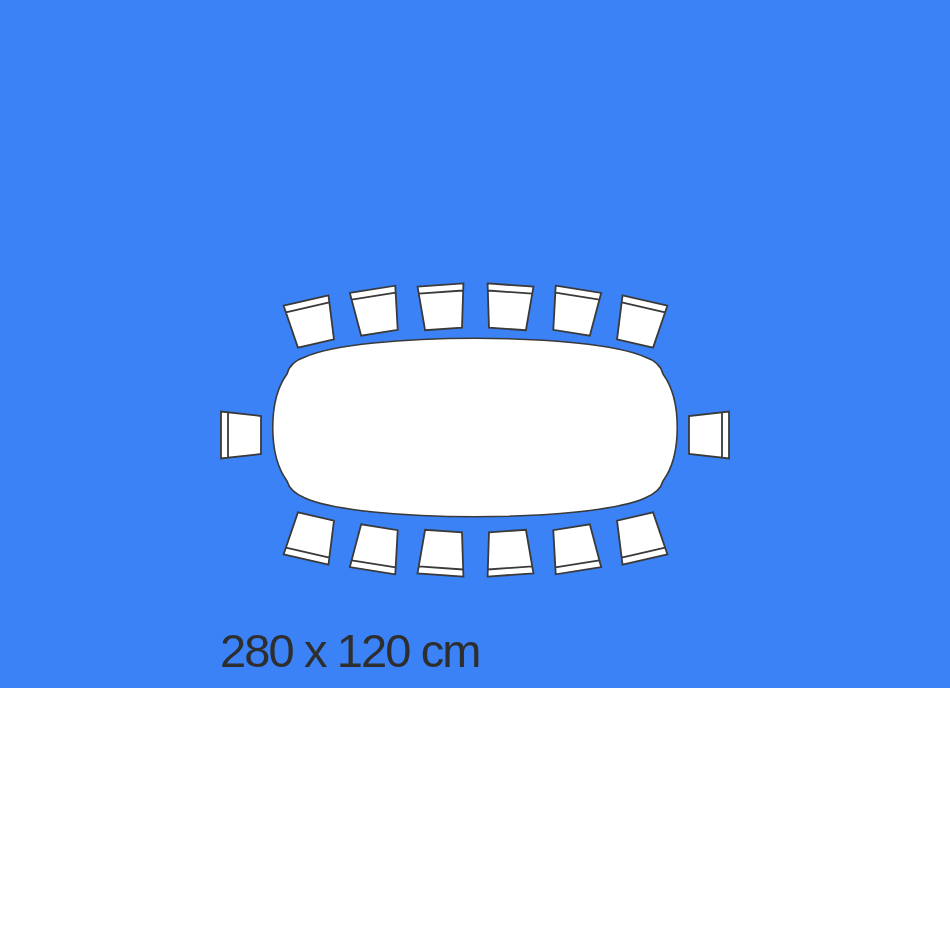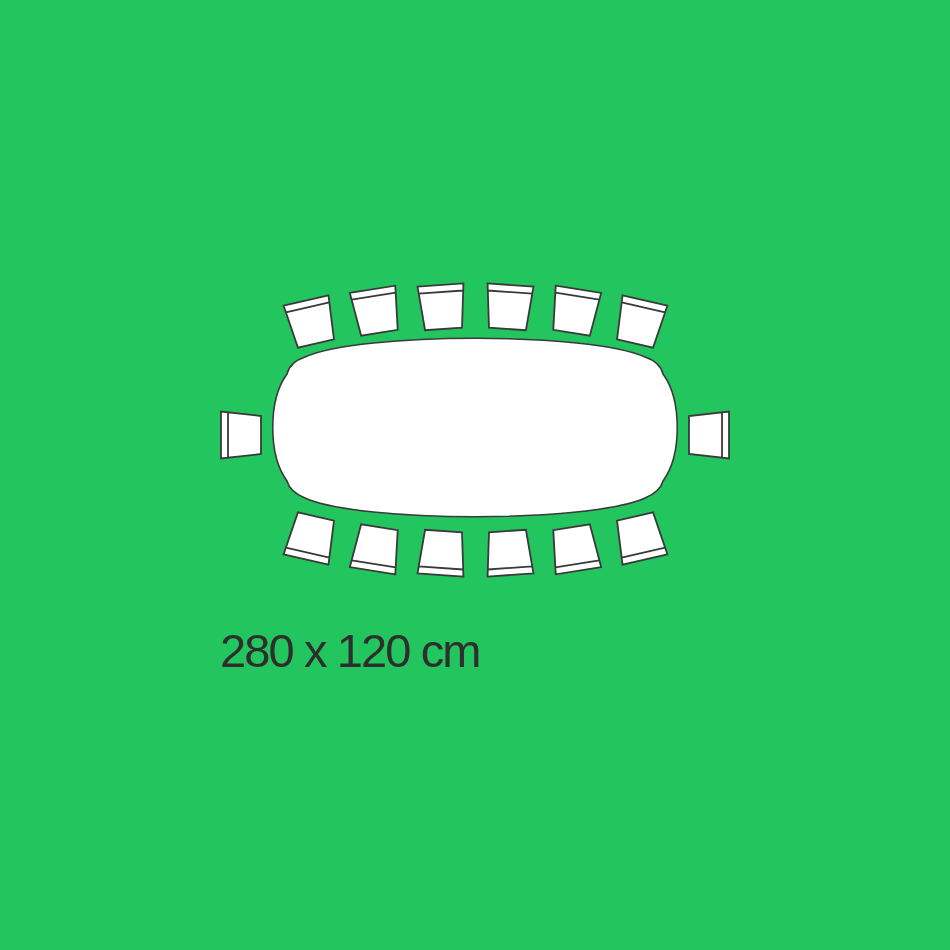--- a/index.html
+++ b/index.html
@@ -7,22 +7,22 @@
     padding: 0;
     background: #ffffff;
     width: 950px;
     height: 950px;
     overflow: hidden;
     font-family: "Liberation Sans", sans-serif;
   }
   .canvas {
     position: relative;
     width: 950px;
-    height: 950px;
-    background: #22c55e;
+    height: 688px;
+    background: #3b82f6;
   }
   svg {
     display: block;
   }
   .table-outline {
     fill: #ffffff;
     stroke-linejoin: round;
   }
   .chair {
     fill: #ffffff;

